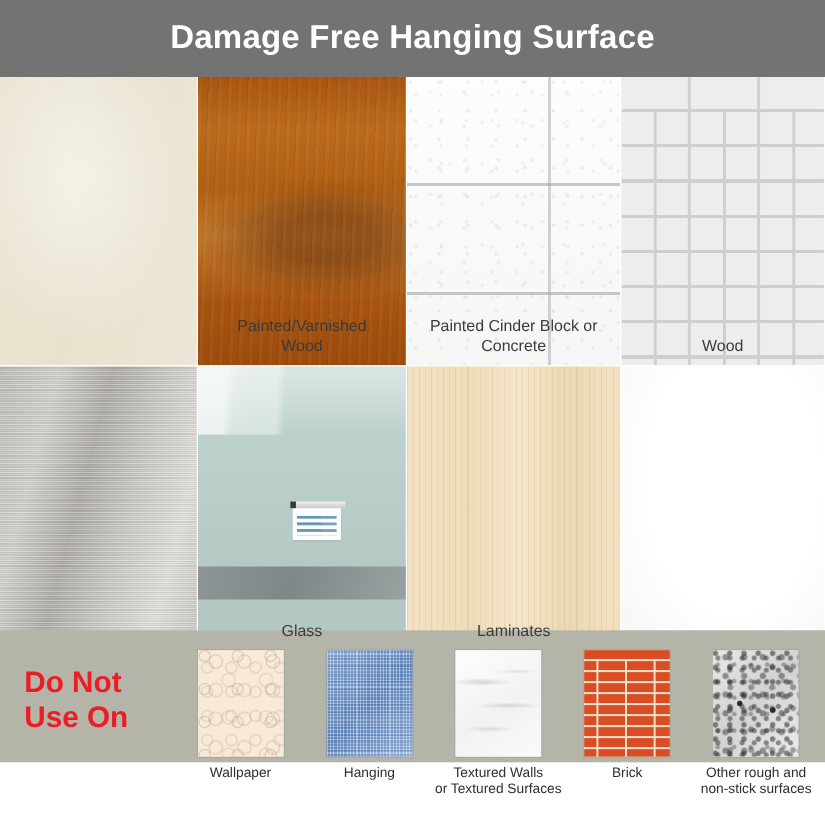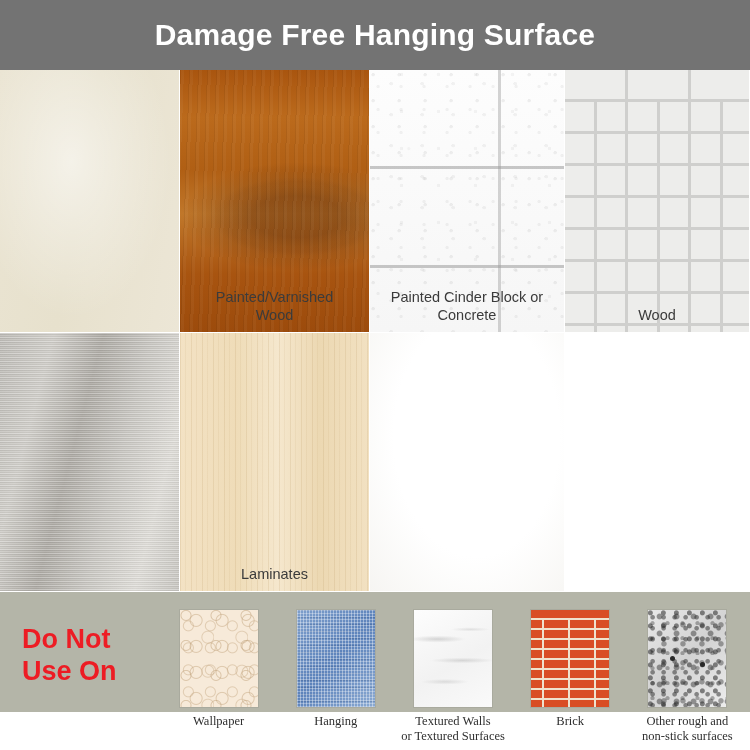--- a/index.html
+++ b/index.html
@@ -125,31 +125,31 @@
   }
 
   
   .s-solid{
     background:
       radial-gradient(ellipse at 55% 40%, #ffffff 0 55%, #f6f5f2 100%);
   }
 
   
   .dont{
-    position:absolute;left:0;top:592px;width:750px;height:120px;
+    position:absolute;left:0;top:573px;width:750px;height:120px;
     background:#b4b5a8;
   }
   .dont-title{
     position:absolute;left:22px;top:32px;width:140px;
     color:#ed1c24;font-weight:bold;font-size:27px;line-height:1.18;
     font-family:"Liberation Sans",sans-serif;
   }
   .dont-items{
     position:absolute;left:160px;top:18px;right:4px;
-    display:flex;justify-content:center;align-items:flex-start;font-family:Liberation Serif, serif;
+    display:flex;justify-content:center;align-items:flex-start;
   }
   .dont-item{width:132px;display:flex;flex-direction:column;align-items:center;}
   .dont-sw{width:78px;height:97px;background:#fff;box-shadow:0 0 0 1px rgba(0,0,0,.06);position:relative;overflow:hidden;}
   .dont-cap{margin-top:7px;font-size:12.5px;color:#2f2f2f;text-align:center;line-height:1.2;}
 
   .w-paper{background:#f7ead9;}
   .w-paper::after{content:"";position:absolute;inset:0;
     background-image:
       radial-gradient(circle at 20% 18%, rgba(196,166,128,.0) 4px, rgba(196,166,128,.55) 5px, rgba(196,166,128,0) 6px),
       radial-gradient(circle at 62% 40%, rgba(196,166,128,0) 5px, rgba(196,166,128,.5) 6px, rgba(196,166,128,0) 7px),
@@ -225,20 +225,31 @@
         </div>
       <div class="cap-band"></div>
       <div class="caption">Wood</div>
     </div>
 
     <div class="cell">
       <div class="swatch s-metal"></div>
       <div class="cap-band"></div>
     </div>
 
+    <div class="cell">
+      <div class="swatch s-glass">
+        <div class="refl"></div>
+        <div class="floor"></div>
+        <div class="note"></div>
+        <div class="note-lines"></div>
+        <div class="note-bar"></div>
+      </div>
+      <div class="cap-band"></div>
+      <div class="caption">Glass</div>
+    </div>
 
     <div class="cell">
       <div class="swatch s-lam"></div>
       <div class="cap-band"></div>
       <div class="caption">Laminates</div>
     </div>
 
     <div class="cell">
       <div class="swatch s-solid"></div>
     </div>

